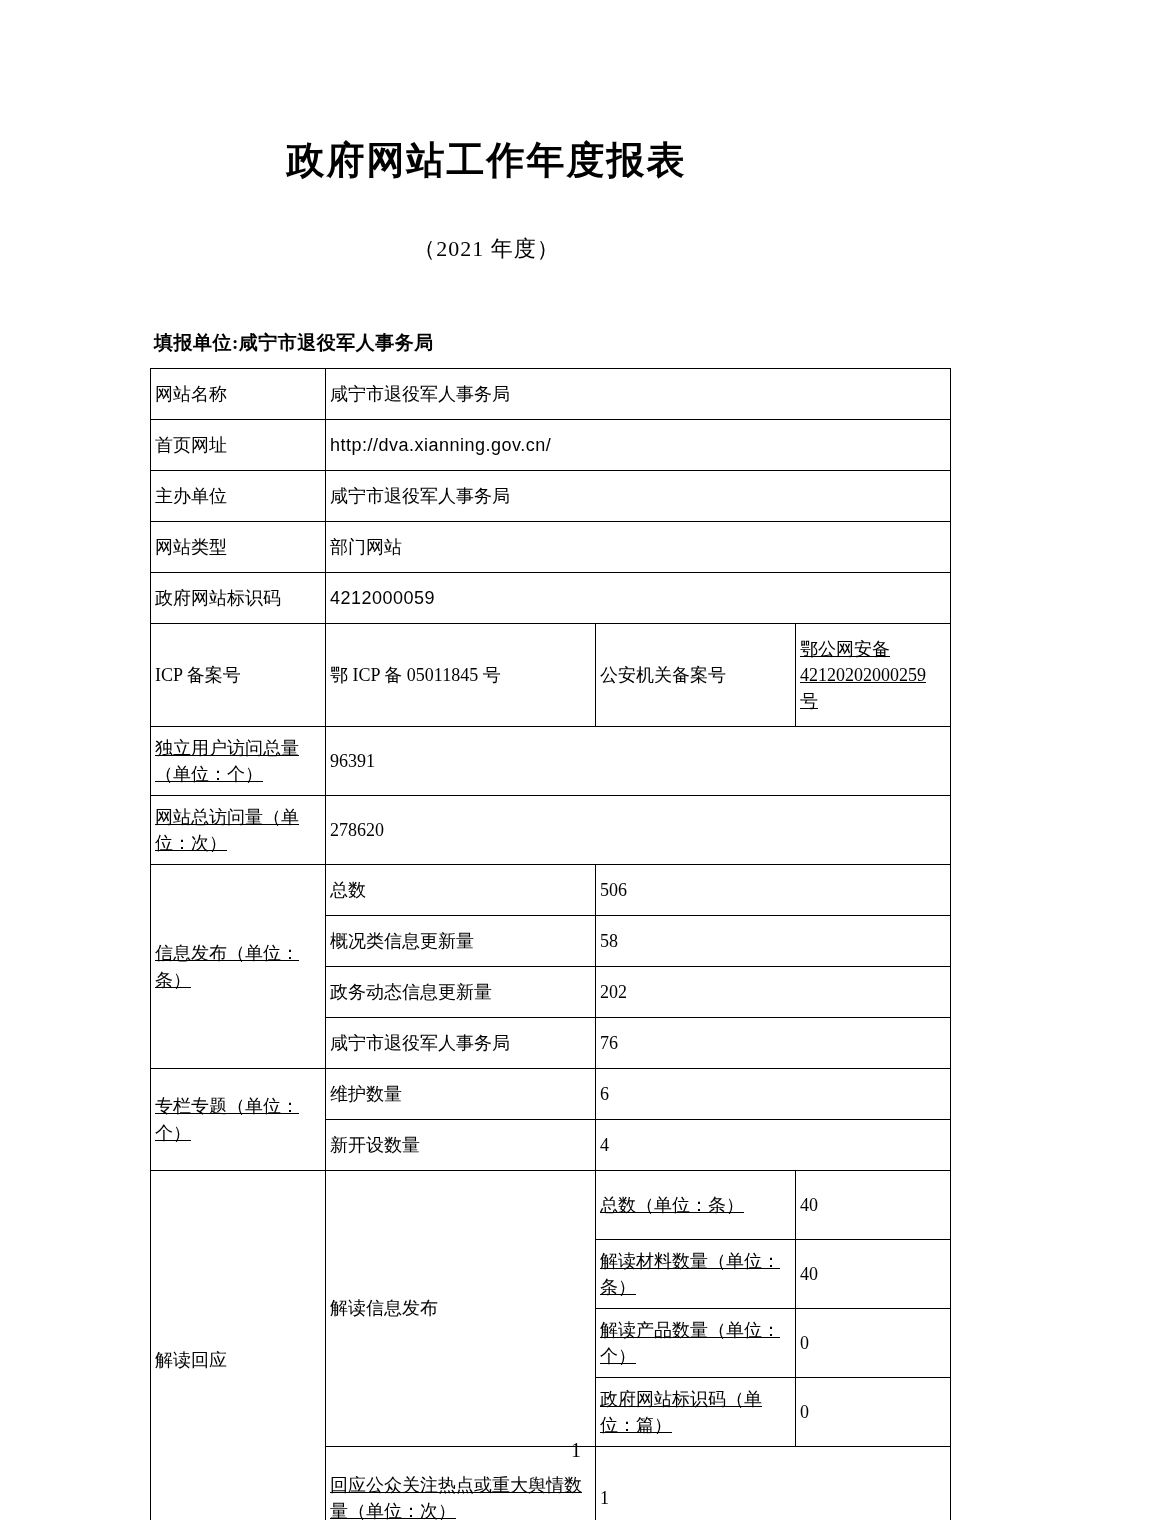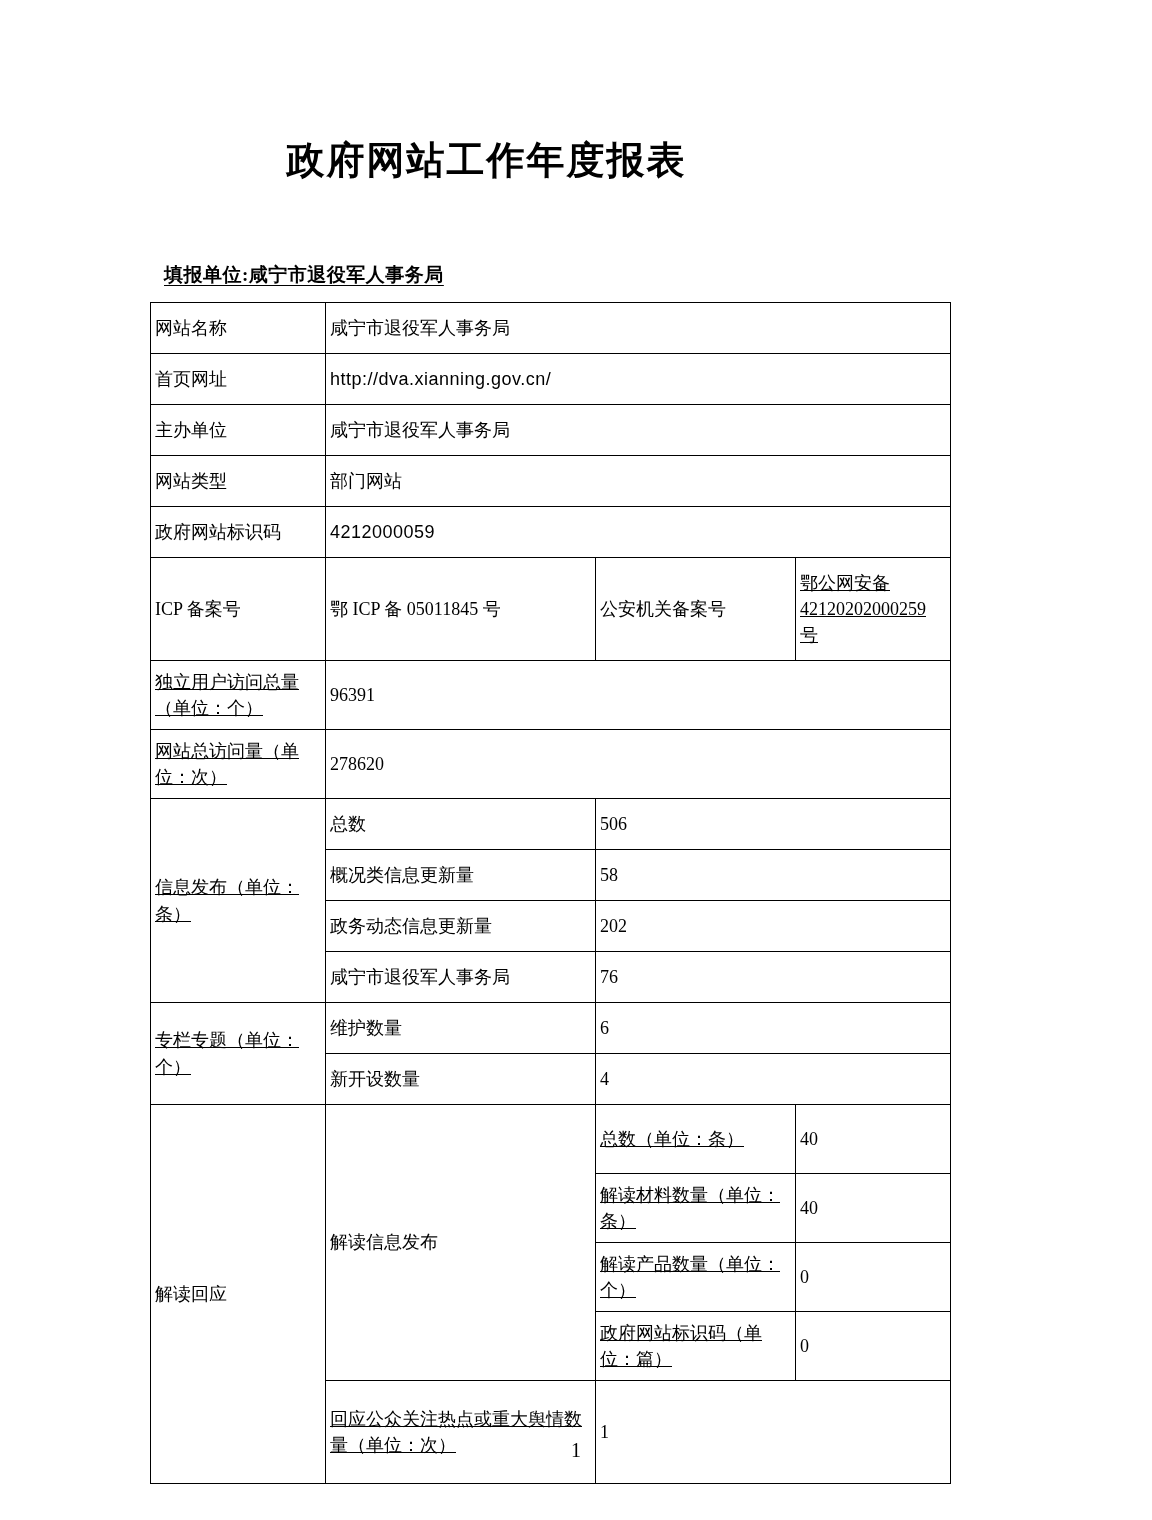--- a/index.html
+++ b/index.html
@@ -33,24 +33,23 @@
   .doc-subtitle {
     text-align: center;
     font-size: 22px;
     margin: 0;
     padding-top: 48px;
     letter-spacing: 1px;
   }
   .reporter-line {
     font-size: 19px;
     font-weight: bold;
-    margin: 14px;
+    margin: 4px;
     padding-top: 62px;
     padding-left: 150px;
-    text-decoration: underline;
     text-underline-offset: 4px;
     letter-spacing: 0.5px;
   }
   table.report {
     border-collapse: collapse;
     margin-left: 150px;
     margin-top: 12px;
     width: 800px;
     table-layout: fixed;
   }
@@ -81,20 +80,21 @@
     text-align: center;
     font-size: 20px;
   }
 </style>
 </head>
 <body>
 
 <div class="page">
 
   <h1 class="doc-title">政府网站工作年度报表</h1>
+  <div class="doc-subtitle">（2021 年度）</div>
   <div class="reporter-line">填报单位:咸宁市退役军人事务局</div>
 
   <table class="report">
     <colgroup>
       <col style="width:175px">
       <col style="width:270px">
       <col style="width:200px">
       <col style="width:155px">
     </colgroup>
     <tbody>

